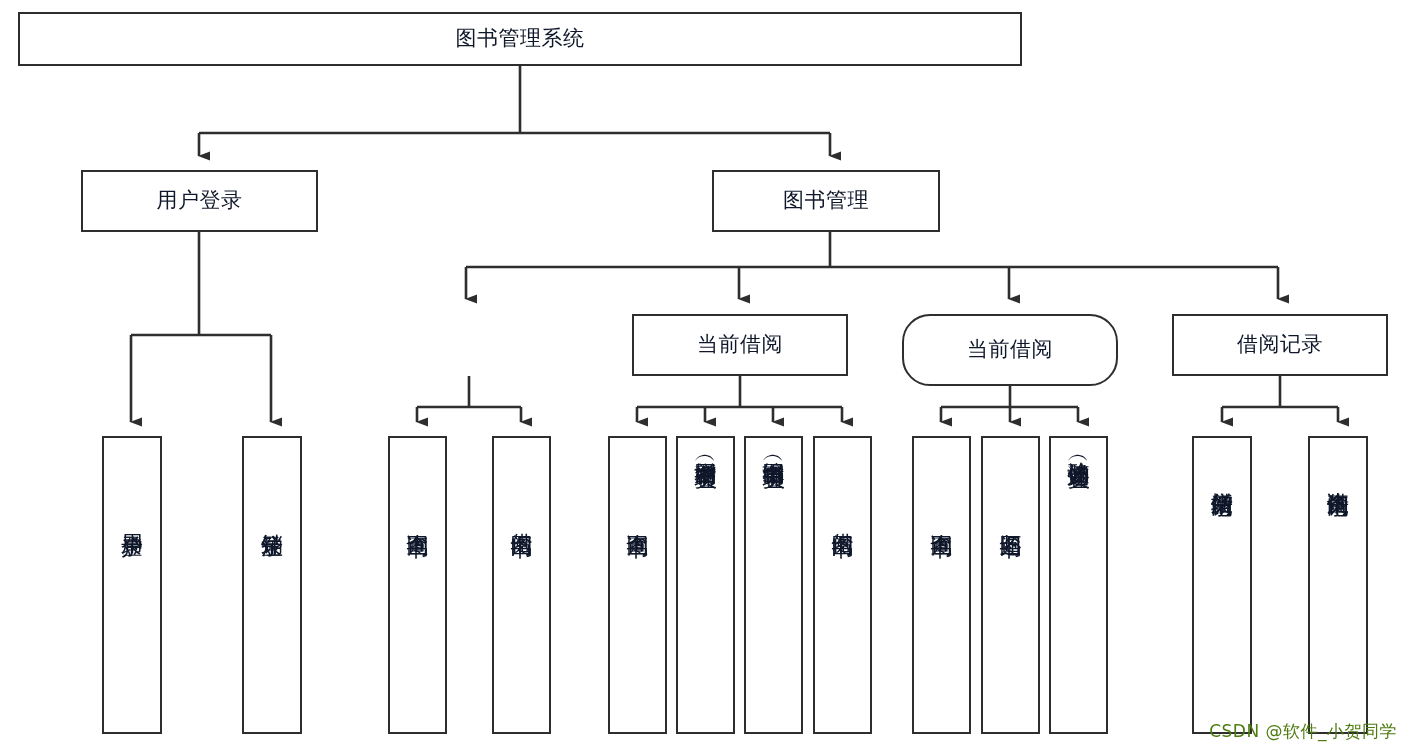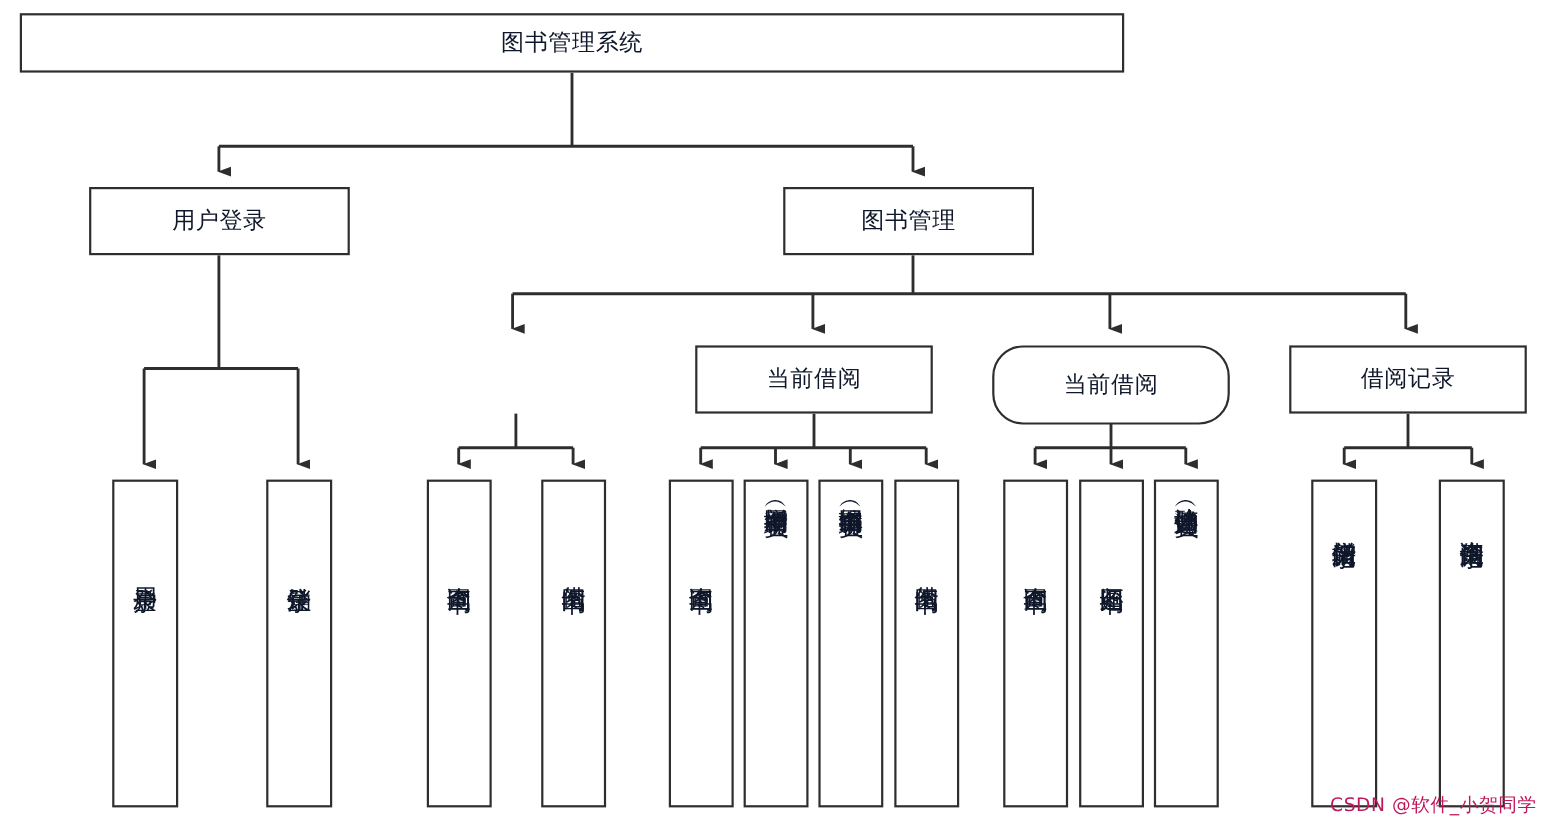--- a/index.html
+++ b/index.html
@@ -59,21 +59,21 @@
     white-space: nowrap;
   }
   .node.v.mid .lbl {
     
   }
   .watermark {
     position: absolute;
     right: 8px;
     bottom: 4px;
     font-size: 17px;
-    color: #be185d;
+    color: #4d7c0f;
     white-space: nowrap;
     letter-spacing: 0.5px;
   }
 </style>
 </head>
 <body>
 
 <div id="canvas">
 
   <svg id="wires" viewBox="0 0 1405 747" xmlns="http://www.w3.org/2000/svg">

